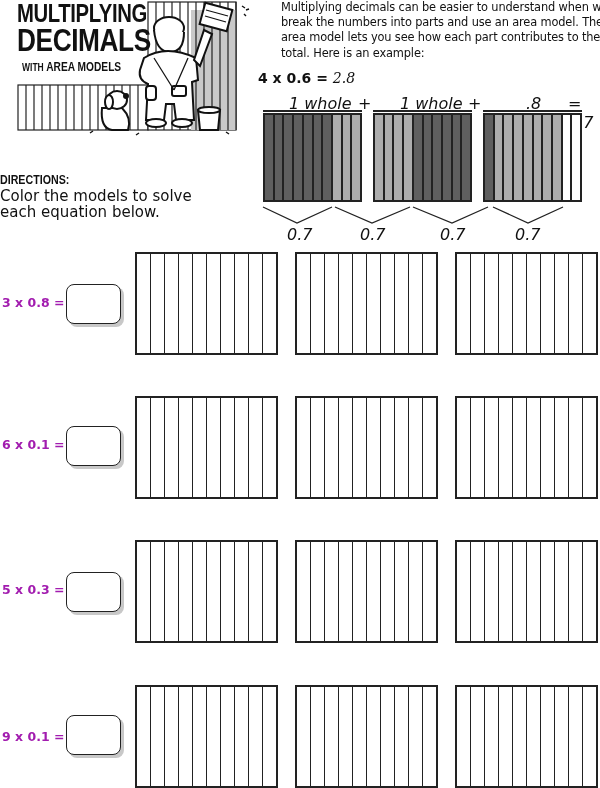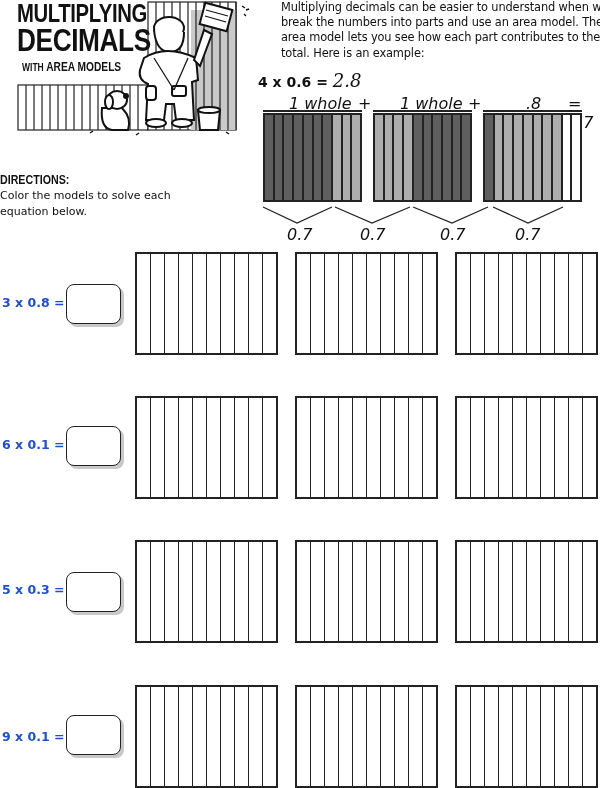--- a/index.html
+++ b/index.html
@@ -23,21 +23,21 @@
 
   .intro {
     position: absolute; left: 261px; top: 0px; width: 335px;
     font-family: "DejaVu Sans", sans-serif; font-size: 11.4px; line-height: 15.2px;
     letter-spacing: -0.15px; color: #111; margin-left: 20px;
   }
   .example-eq {
     position: absolute; left: 258px; top: 70px; font-family: "DejaVu Sans", sans-serif;
     font-weight: bold; font-size: 14px; color: #111;
   }
-  .example-eq .ans { font-weight: normal; font-size: 18px; font-style: italic; font-family: "DejaVu Serif", serif; }
+  .example-eq .ans { font-weight: normal; font-size: 14px; font-style: italic; font-family: "DejaVu Serif", serif; }
 
   .ex-label {
     position: absolute; top: 94px; font-family: "DejaVu Sans", sans-serif;
     font-size: 16px; color: #111; font-style: italic;
   }
   .ex-line { position: absolute; top: 110px; height: 2px; background: #222; }
 
   .ex-box {
     position: absolute; top: 113px; width: 99px; height: 89px;
     border: 2px solid #222; display: flex;
@@ -53,27 +53,27 @@
     position: absolute; top: 225px; font-size: 16px; font-style: italic;
     font-family: "DejaVu Sans", sans-serif; color: #111;
   }
 
   .directions-head {
     position: absolute; left: 0; top: 172px; font-family: "Liberation Sans", sans-serif;
     font-weight: bold; font-size: 13px; transform: scaleX(0.82); transform-origin: left top;
   }
   .directions-text {
     position: absolute; left: 0; top: 188px; width: 200px;
-    font-family: "DejaVu Sans", sans-serif; font-size: 11px; line-height: 16px;
+    font-family: "DejaVu Sans", sans-serif; font-size: 15px; line-height: 16px;
   }
 
   .problem-row { position: absolute; left: 0; width: 600px; height: 104px; }
   .eq-label {
     position: absolute; left: 2px; font-family: "DejaVu Sans", sans-serif;
-    font-weight: bold; font-size: 12.5px; color: #1d4ed8;
+    font-weight: bold; font-size: 12.5px; color: #a21caf;
   }
   .answer-box {
     position: absolute; left: 66px; width: 55px; height: 40px;
     border: 1.5px solid #222; border-radius: 8px; background: #fff;
     box-shadow: 3px 3px 0 #c8c8c8;
   }
   .grid {
     position: absolute; width: 143px; height: 103px; border: 2px solid #222;
     display: flex; background: #fff;
   }

